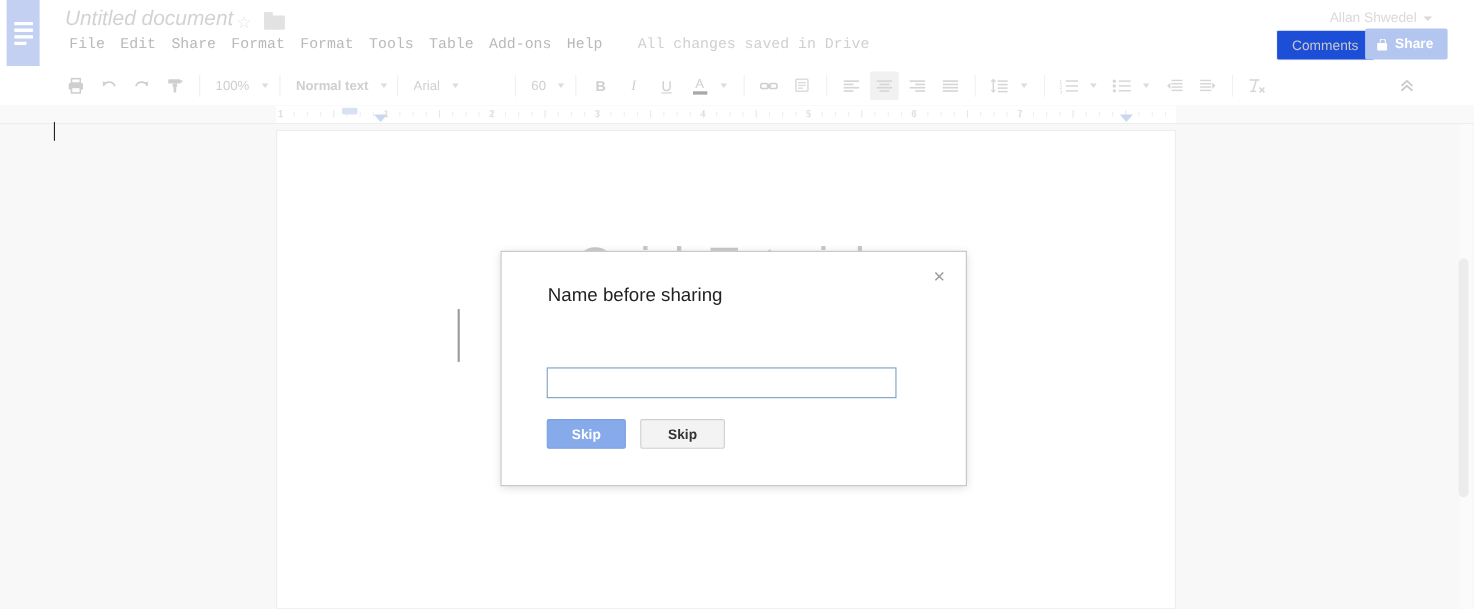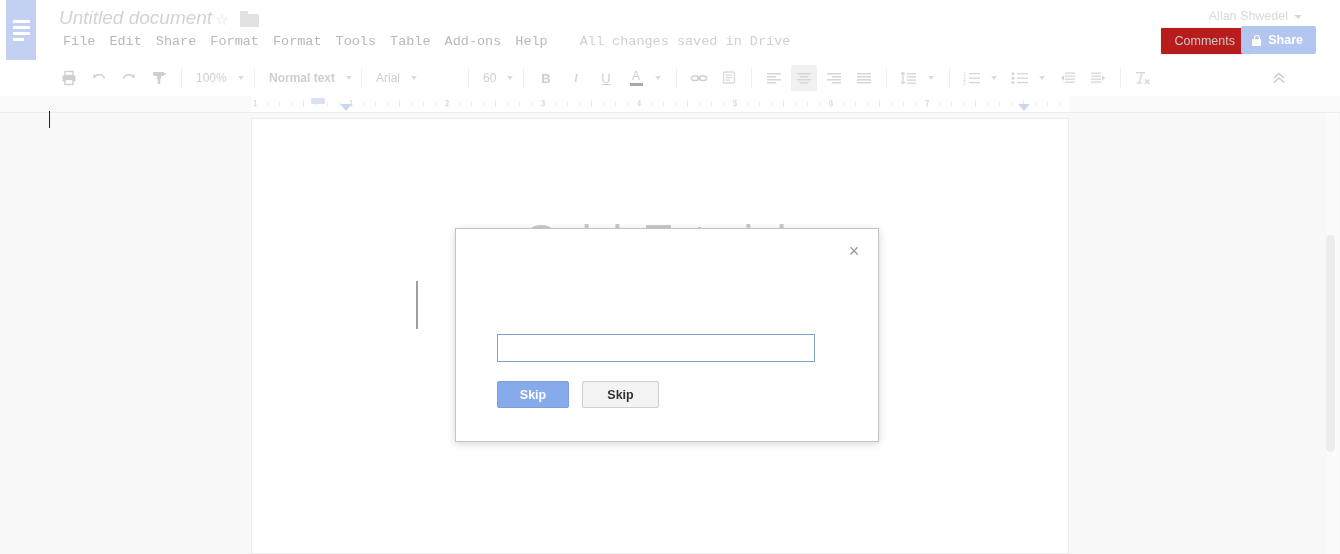--- a/index.html
+++ b/index.html
@@ -128,21 +128,21 @@
   }
   .btn-comments {
     position: absolute;
     right: 90px; top: 27px;
     height: 26px;
     padding: 0 14px;
     display: flex;
     align-items: center;
     border: 1px solid #f2f2f2;
     border-radius: 2px;
-    background: #b91c1c;
+    background: #1d4ed8;
     font-size: 12.5px;
     color: #c8c8c8;
     white-space: nowrap;
   }
   .btn-share {
     position: absolute;
     right: 24px; top: 26px;
     height: 28px;
     padding: 0 13px 0 11px;
     display: flex;
@@ -821,20 +821,21 @@
       </div>
     </div>
   </div>
 
   <div class="scrollbar-track">
     <div class="scrollbar-thumb"></div>
   </div>
 
   <div class="modal">
     <div class="modal-close">×</div>
+    <div class="modal-title">Name before sharing</div>
     <input class="modal-input" type="text" placeholder="" style="">
   </div>
   <div class="modal-input-caret"></div>
 
   <div class="btn-save">
     <span>Skip</span>
   </div>
   <div class="btn-skip">
     <span>Skip</span>
   </div>

